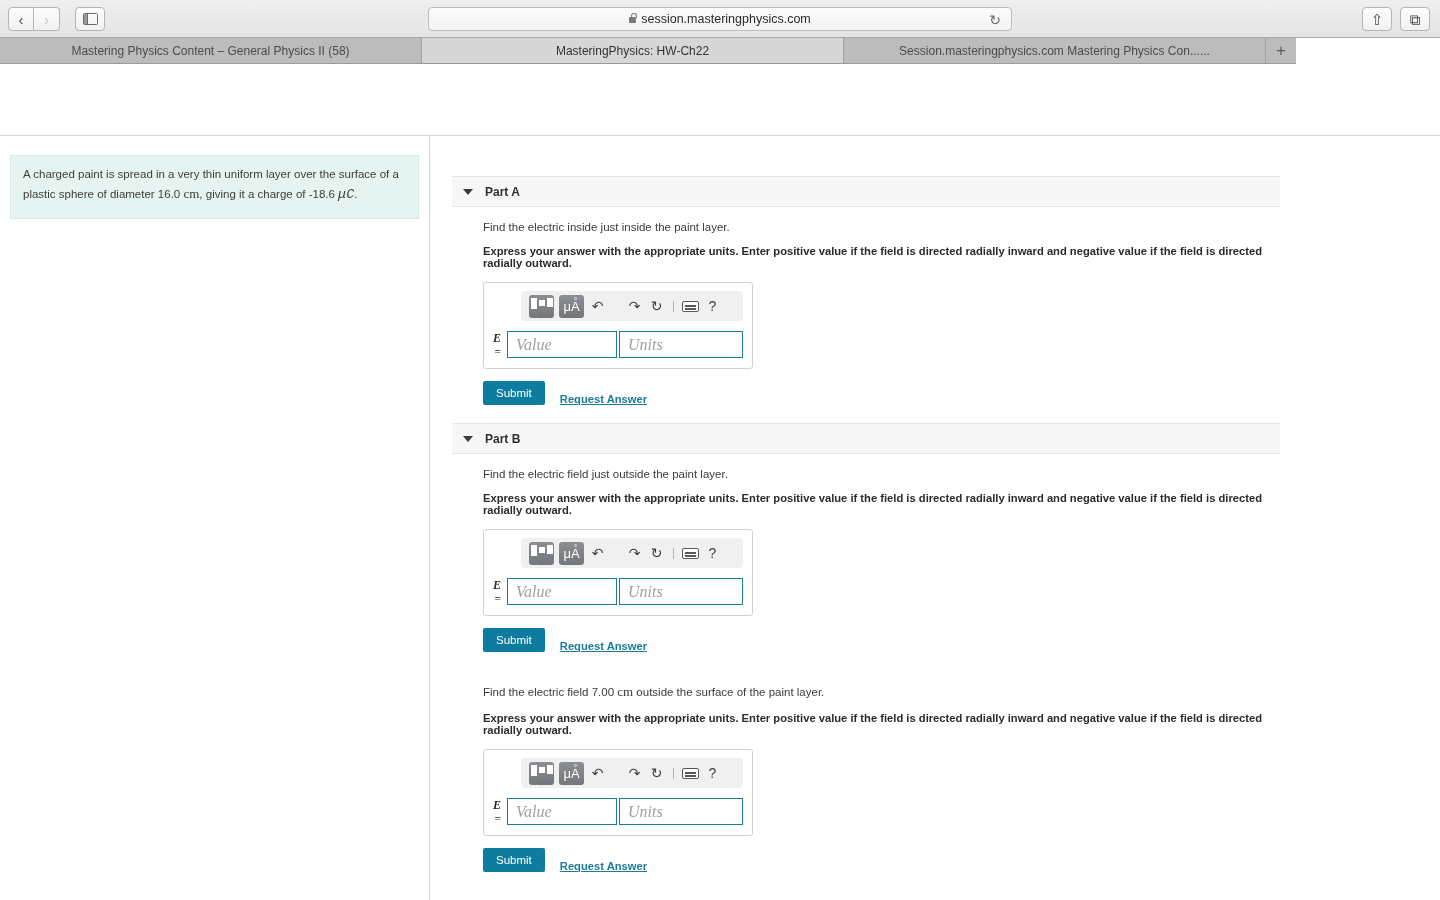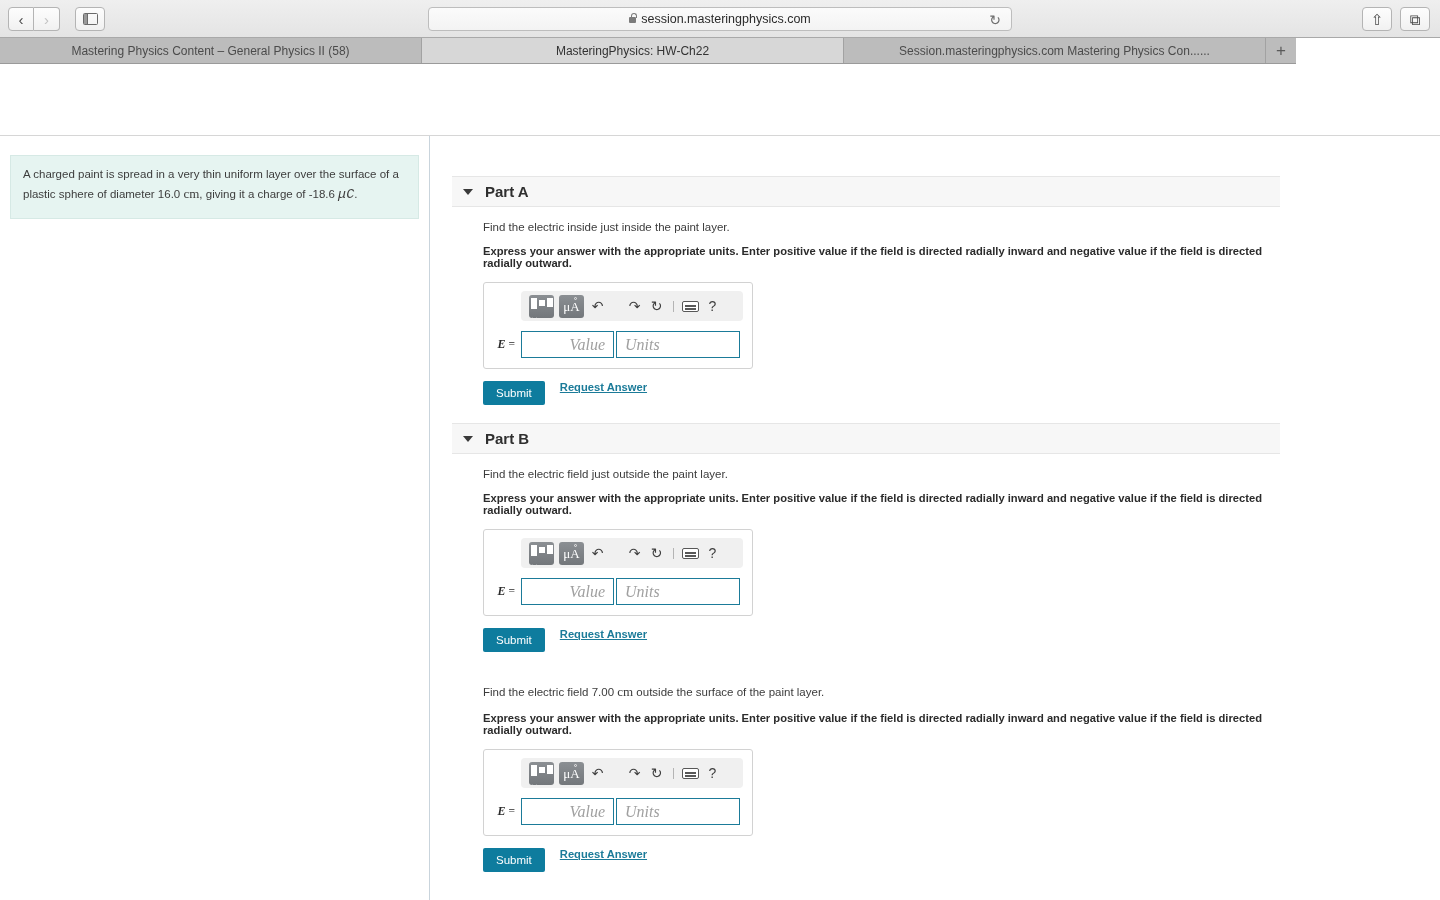--- a/index.html
+++ b/index.html
@@ -166,21 +166,21 @@
     display: flex; align-items: center;
     padding-left: 11px;
   }
   .caret {
     width: 0; height: 0;
     border-left: 5px solid transparent;
     border-right: 5px solid transparent;
     border-top: 6px solid #3a3a3a;
     margin-right: 12px;
   }
-  .part-label { font-size: 15px; font-weight: bold; color: #2f2f2f; }
+  .part-label { font-size: 12px; font-weight: bold; color: #2f2f2f; }
   .part-body { padding: 14px 0 0 31px; }
   .prompt { font-size: 11.5px; color: #3c3c3c; margin-bottom: 12px; }
   .instruction { font-size: 11.2px; color: #2b2b2b; font-weight: bold; margin-bottom: 13px; }
 
   
   .answer-box {
     border: 1px solid #d2d2d2;
     border-radius: 3px;
     width: 270px;
     padding: 8px 9px 10px 9px;
@@ -211,21 +211,21 @@
   .tb-sq .tmpl i {
     display: block; width: 6px; height: 9px; background: #fff;
   }
   .tb-sq .tmpl i.mid { height: 6px; margin-top: 2px; }
   .tb-sq .tmpl i.tall { height: 11px; }
   .tb-sq .sub {
     position: absolute; bottom: -2px; left: 3px;
     font-size: 8px; color: #d9d9d9;
   }
   .tb-sq .ua {
-    font-family: Liberation Serif, serif;
+    font-family: Liberation Sans, sans-serif;
     font-size: 13px; margin-top: 5px; line-height: 1;
   }
   .tb-sq .ua-dot {
     position: absolute; top: 2px; right: 7px;
     width: 3px; height: 3px; border: 1px solid #e8e8e8; border-radius: 50%;
   }
   .tb-icon {
     font-size: 14px; color: #3f3f3f;
     display: flex; align-items: center; justify-content: center;
     width: 17px; height: 20px;
@@ -255,26 +255,26 @@
   .ans-input {
     height: 27px;
     border: 1.4px solid #1b7b99;
     background: #fff;
     font-family: "Liberation Serif", serif;
     font-style: italic; font-size: 16px;
     color: #9a9a9a;
     padding: 0 8px;
     outline: none;
   }
-  .ans-input.value { width: 93px; text-align: right; }
+  .ans-input.value { width: 110px; }
   .ans-input.units { width: 124px; border-left-width: 1.4px; margin-left: 2px; }
   .ans-input::placeholder { color: #a0a0a0; opacity: 1; }
 
   .actions {
-    display: flex; align-items: flex-start;
+    display: flex; align-items: flex-end;
     margin-top: 12px;
   }
   .submit-btn {
     background: #0e7c9e;
     color: #fff;
     border: none;
     font-family: "Liberation Sans", sans-serif;
     font-size: 11.5px;
     padding: 6px 13px;
     border-radius: 2px;

